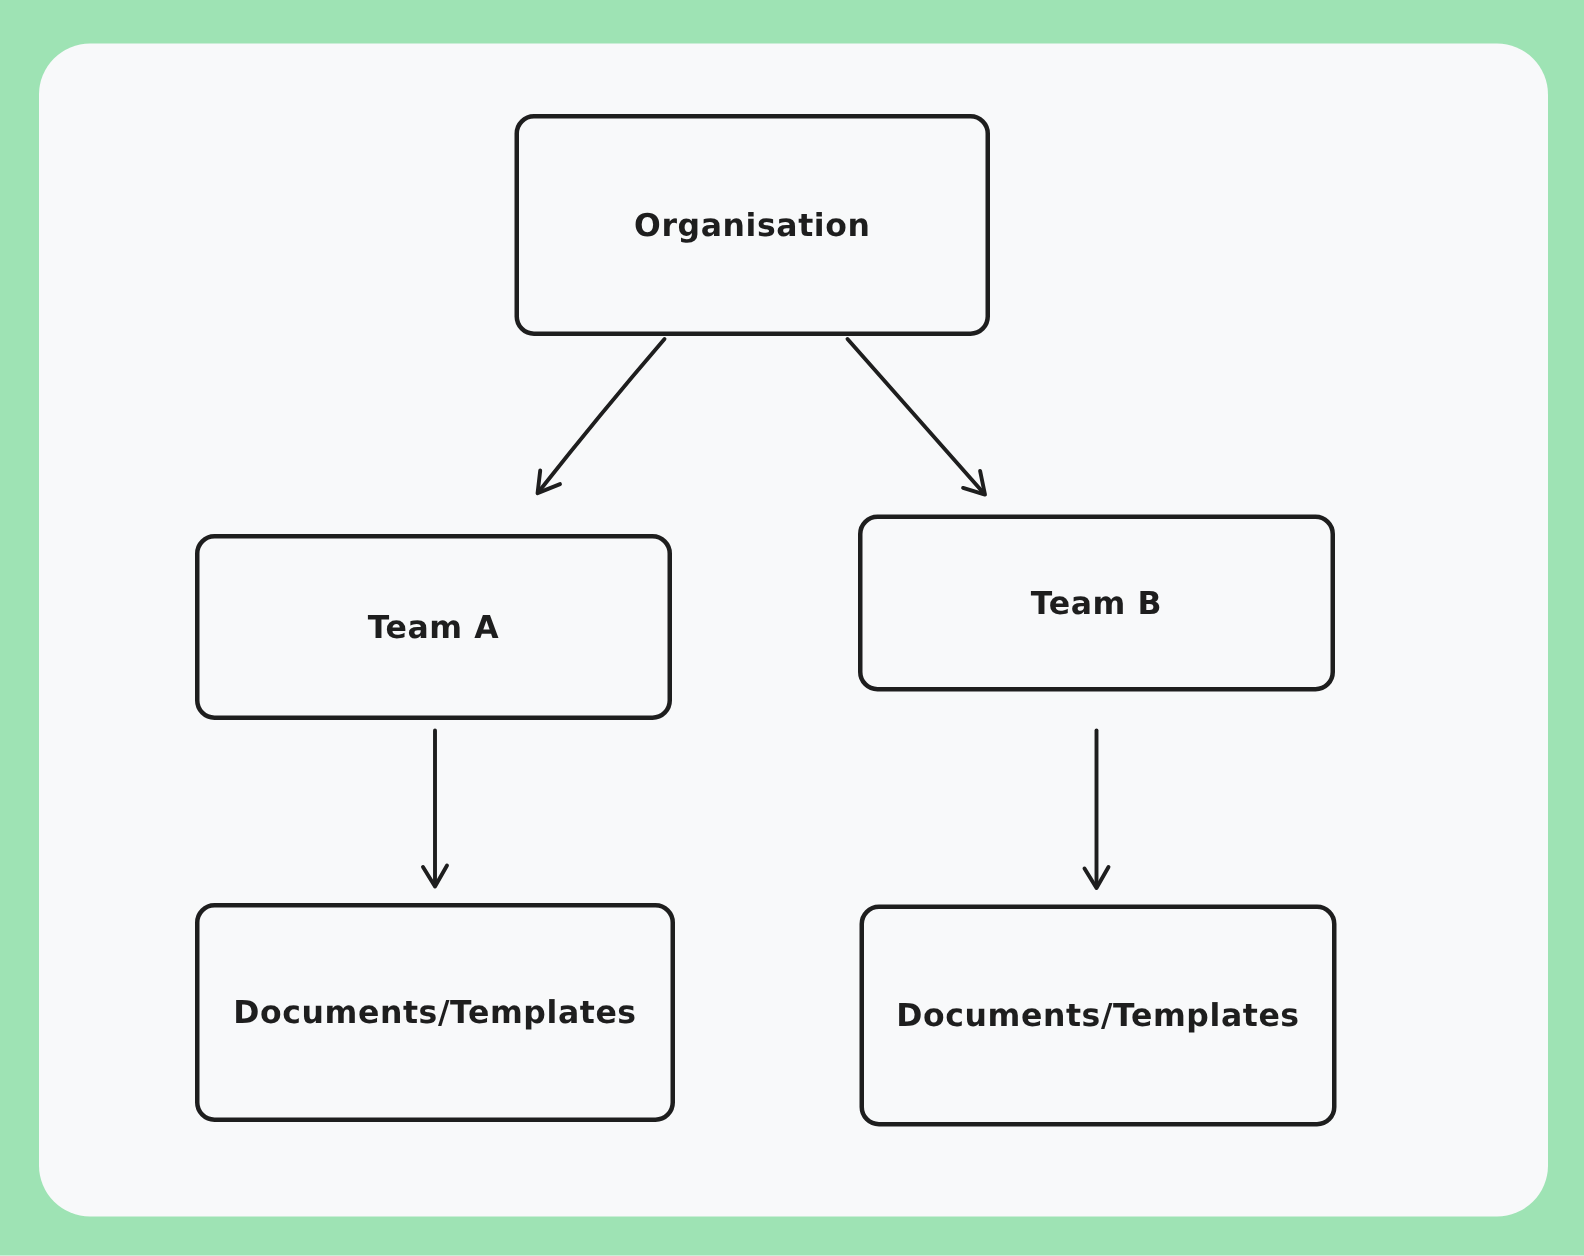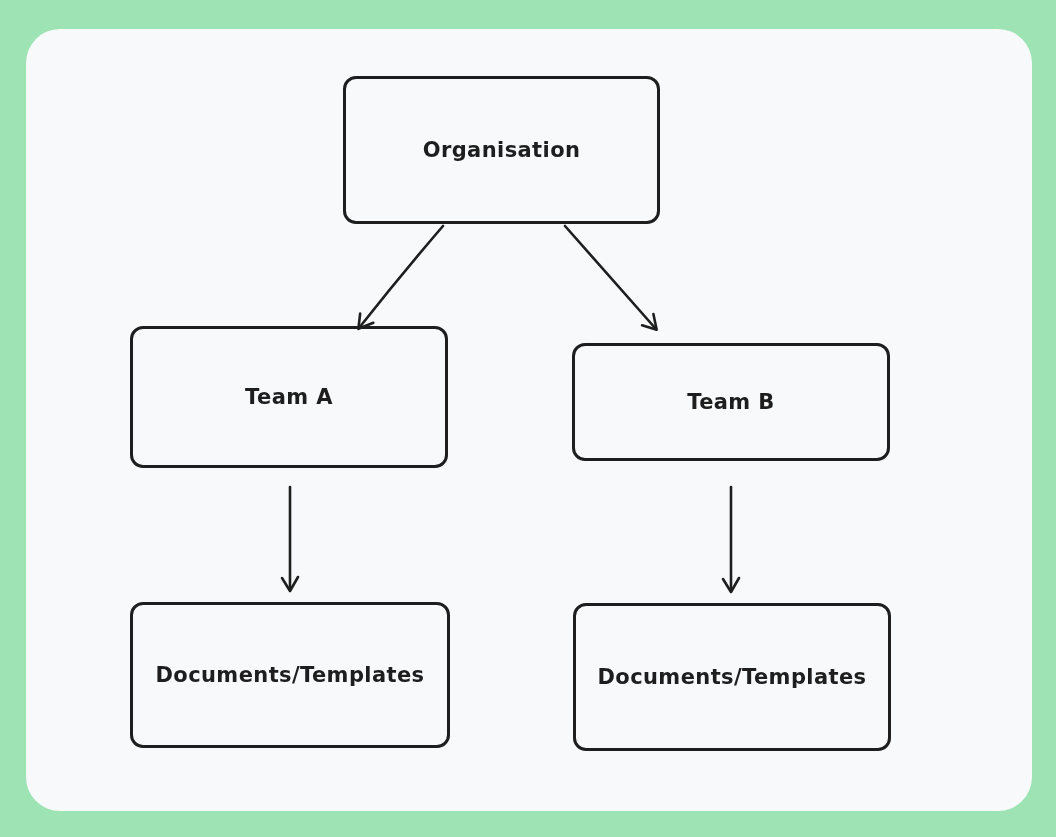--- a/index.html
+++ b/index.html
@@ -43,21 +43,21 @@
   }
   .node-label {
     color: #1e1e1e;
     font-size: 21px;
     font-weight: 700;
     letter-spacing: 0.4px;
     white-space: nowrap;
     text-align: center;
   }
   .node-organisation { left: 343px; top: 76px;  width: 317px; height: 148px; }
-  .node-team-a       { left: 130px; top: 326px; width: 318px; height: 142px; }
+  .node-team-a       { left: 130px; top: 356px; width: 318px; height: 124px; }
   .node-team-b       { left: 572px; top: 343px; width: 318px; height: 118px; }
   .node-documents-a  { left: 130px; top: 602px; width: 320px; height: 146px; }
   .node-documents-b  { left: 573px; top: 603px; width: 318px; height: 148px; }
 </style>
 </head>
 <body>
 
 <div class="panel"></div>
 
 <svg class="edges-layer" viewBox="0 0 1056 837" xmlns="http://www.w3.org/2000/svg">

